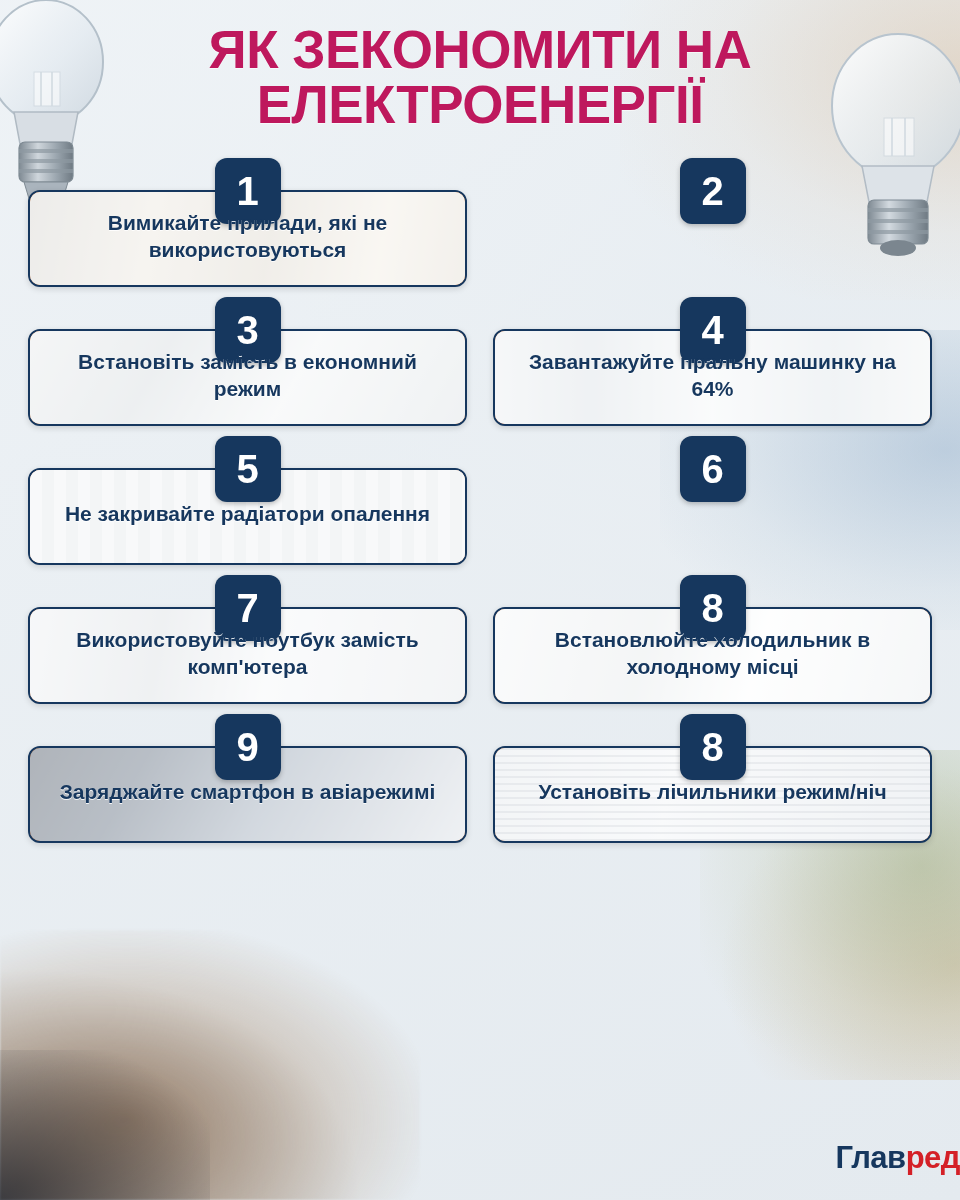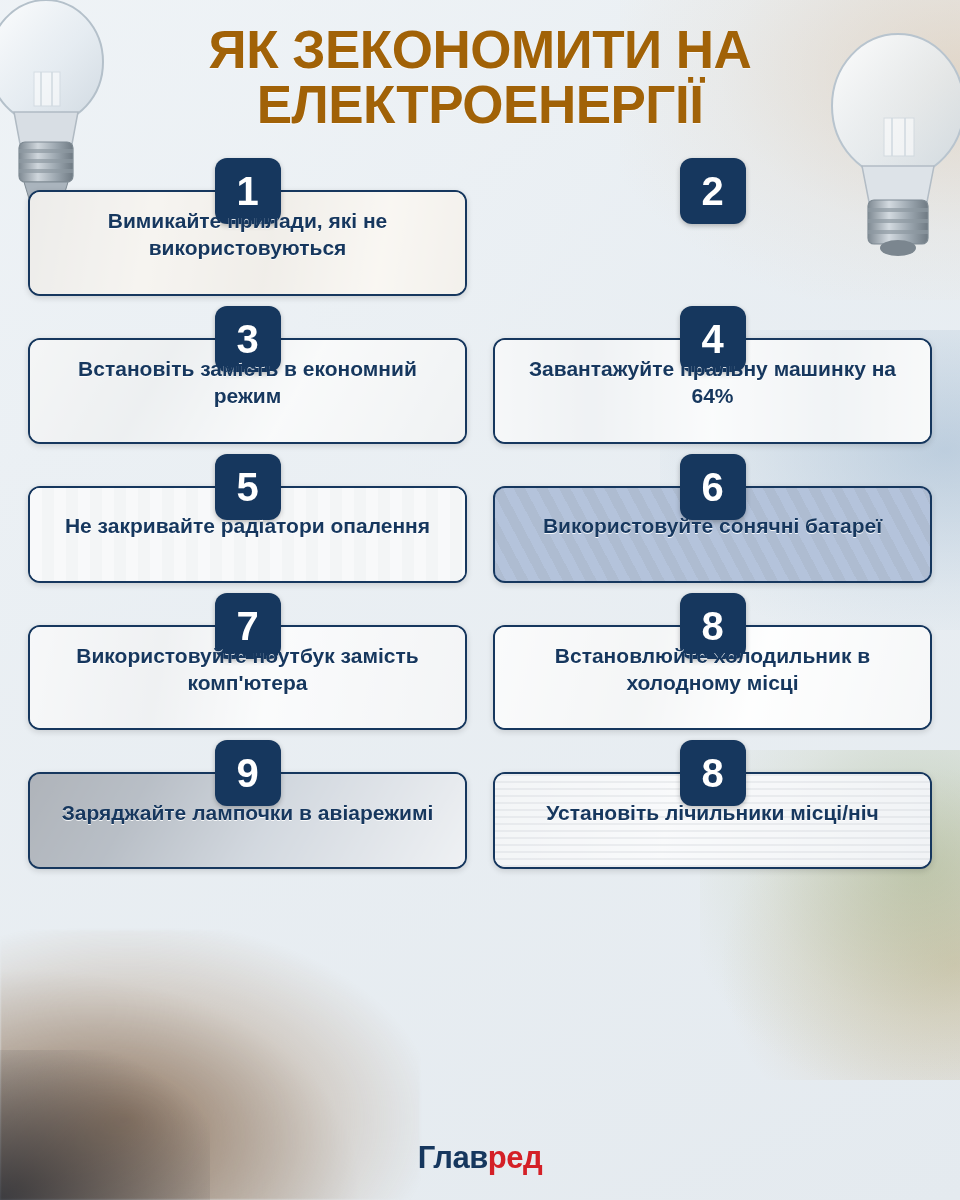--- a/index.html
+++ b/index.html
@@ -74,21 +74,21 @@
     position: relative;
     z-index: 3;
     padding: 22px 60px 4px 60px;
     text-align: center;
   }
   .header h1 {
     font-size: 53px;
     line-height: 1.04;
     letter-spacing: -0.5px;
     font-weight: bold;
-    color: #a16207;
+    color: #be185d;
     text-transform: uppercase;
     text-shadow: 0 1px 0 rgba(255,255,255,0.6);
   }
 
   
   .grid {
     position: relative;
     z-index: 3;
     margin-top: 22px;
     padding: 0 28px;
@@ -127,23 +127,23 @@
   .card {
     position: relative;
     min-height: 97px;
     border: 2px solid #16375e;
     border-radius: 12px;
     overflow: hidden;
     display: flex;
     align-items: center;
     justify-content: center;
     text-align: center;
-    padding: 16px 18px 32px 18px;
+    padding: 16px 18px 20px 18px;
     box-shadow: 0 2px 6px rgba(0,0,0,0.14);
-    background: #ffffff;
+    background: #f97316;
   }
   .card .card-bg {
     position: absolute;
     inset: 0;
     z-index: 0;
   }
   .card .card-veil {
     position: absolute;
     inset: 0;
     background: rgba(255,255,255,0.62);
@@ -194,21 +194,21 @@
   .bgt-10 { background:
       repeating-linear-gradient(0deg, rgba(120,130,145,0.30) 0 2px, rgba(255,255,255,0) 2px 7px),
       linear-gradient(100deg,#dfe4e9 0%,#eef1f4 40%,#d9dfe5 100%); }
 
   
   .footer {
     position: absolute;
     left: 0; right: 0;
     bottom: 24px;
     z-index: 4;
-    text-align: center;
+    text-align: right;
   }
   .logo {
     display: inline-block;
     font-size: 31px;
     font-weight: bold;
     letter-spacing: -0.5px;
   }
   .logo .dark { color: #16375e; }
   .logo .red { color: #d42027; }
 </style>
@@ -320,25 +320,20 @@
     <div class="badge">5</div>
     <div class="card">
       <div class="card-bg bgt-5"></div>
       <div class="card-veil"></div>
       <div class="card-text">Не закривайте радіатори опалення</div>
     </div>
   </div>
 
   <div class="tip">
     <div class="badge">6</div>
-    <div class="card">
-      <div class="card-bg bgt-6"></div>
-      <div class="card-veil"></div>
-      <div class="card-text">Використовуйте сонячні батареї</div>
-    </div>
   </div>
 
   <div class="tip">
     <div class="badge">7</div>
     <div class="card">
       <div class="card-bg bgt-7"></div>
       <div class="card-veil"></div>
       <div class="card-text">Використовуйте ноутбук замість комп'ютера</div>
     </div>
   </div>
@@ -350,30 +345,30 @@
       <div class="card-veil"></div>
       <div class="card-text">Встановлюйте холодильник в холодному місці</div>
     </div>
   </div>
 
   <div class="tip">
     <div class="badge">9</div>
     <div class="card">
       <div class="card-bg bgt-9"></div>
       <div class="card-veil"></div>
-      <div class="card-text">Заряджайте лампочки в авіарежимі</div>
+      <div class="card-text">Заряджайте смартфон в авіарежимі</div>
     </div>
   </div>
 
   <div class="tip">
     <div class="badge">8</div>
     <div class="card">
       <div class="card-bg bgt-10"></div>
       <div class="card-veil"></div>
-      <div class="card-text">Установіть лічильники місці/ніч</div>
+      <div class="card-text">Установіть лічильники режим/ніч</div>
     </div>
   </div>
 
 </main>
 
 <footer class="footer">
   <span class="logo">
     <span class="dark">Глав</span><span class="red">ред</span>
   </span>
 </footer>

